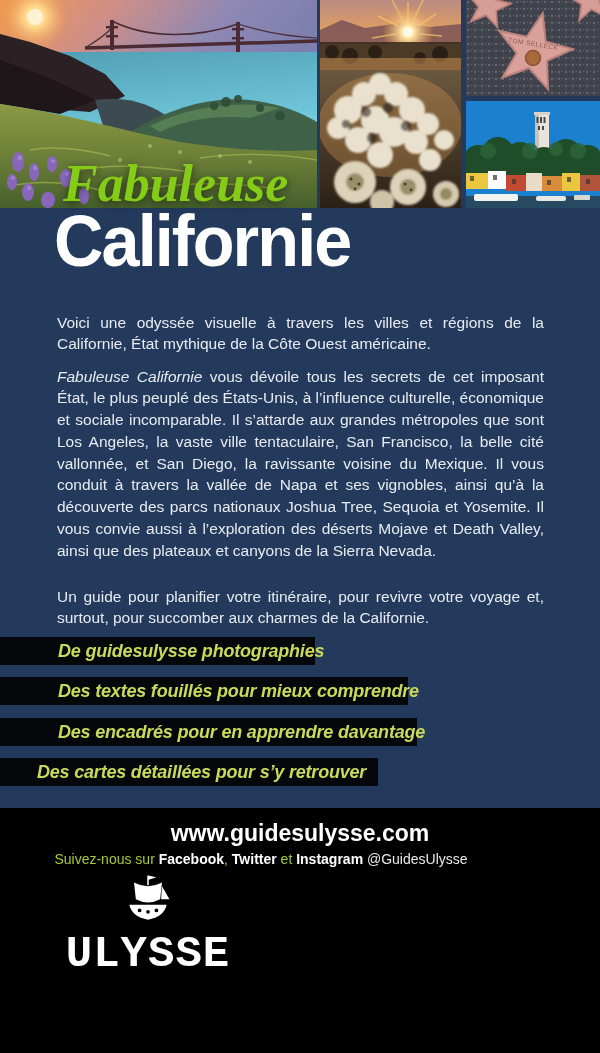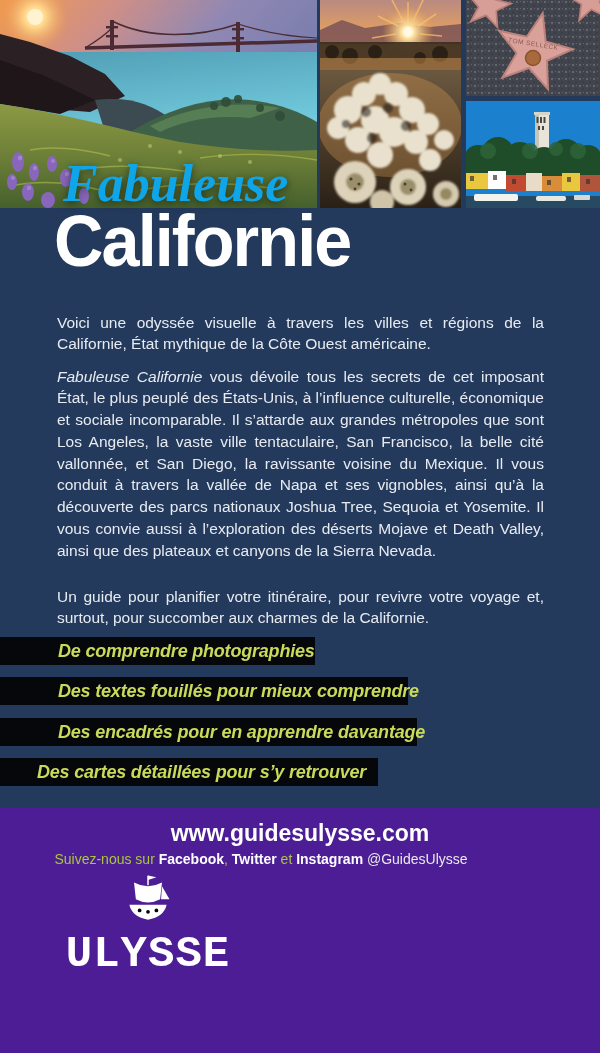--- a/index.html
+++ b/index.html
@@ -1,39 +1,39 @@
 <!DOCTYPE html>
 <html><head>
 <meta charset="utf-8">
 <style>
   html,body{margin:0;padding:0;background:#111;}
   .page{position:relative;width:600px;height:1053px;background:#233a5c;overflow:hidden;
         font-family:"Liberation Sans",sans-serif;}
   .photo{position:absolute;overflow:hidden;}
   .photo svg{display:block;}
 
-  .title-script{position:absolute;left:63px;top:158px;color:#0ea5e9;
+  .title-script{position:absolute;left:63px;top:158px;color:#84cc16;
     font-family:"Liberation Serif",serif;font-style:italic;font-weight:bold;
     font-size:52px;line-height:52px;text-shadow:0 2px 8px rgba(0,0,0,.55);}
   .title-main{position:absolute;left:54px;top:204px;color:#fff;
     font-weight:bold;font-size:72px;line-height:74px;letter-spacing:-2px;
     transform:scaleX(.95);transform-origin:left top;}
 
   .para{position:absolute;left:57px;width:487px;color:#e8ebf1;
     font-size:15.5px;line-height:21.8px;text-align:justify;}
   .para .lead{font-style:italic;}
   #p1{top:296px;}
   #p2{top:350px;}
   #p3{top:570px;}
 
   .bar{position:absolute;left:0;height:28px;background:#06070a;
     color:#c9da5a;font-style:italic;font-weight:bold;font-size:18px;line-height:28px;
     padding-left:58px;box-sizing:border-box;white-space:nowrap;letter-spacing:-.2px;}
 
-  .footer{position:absolute;left:0;top:808px;width:600px;height:245px;background:#4c1d95;}
+  .footer{position:absolute;left:0;top:808px;width:600px;height:245px;background:#000000;}
   .website{position:absolute;left:0;top:12px;width:600px;text-align:center;
     color:#fff;font-weight:bold;font-size:23px;line-height:26px;}
   .social{position:absolute;left:0;top:42px;width:522px;text-align:center;
     font-size:14px;line-height:18px;color:#a9c63c;}
   .social .net{color:#fff;font-weight:bold;}
   .social .handle{color:#e9e9e9;font-weight:normal;}
 
   .logo{position:absolute;left:28px;top:66px;width:240px;text-align:center;}
   .logo svg{display:block;margin:0 auto;}
   .logo-word{color:#fff;font-family:Liberation Mono, monospace;font-weight:bold;
@@ -318,21 +318,21 @@
     </svg>
   </div>
 
   <div class="title-script">Fabuleuse</div>
   <div class="title-main">Californie</div>
 
   <p class="para" id="p1">Voici une odyssée visuelle à travers les villes et régions de la Californie, État mythique de la Côte Ouest américaine.</p>
   <p class="para" id="p2"><span class="lead">Fabuleuse Californie</span><span> vous dévoile tous les secrets de cet imposant État, le plus peuplé des États-Unis, à l’influence culturelle, économique et sociale incomparable. Il s’attarde aux grandes métropoles que sont Los Angeles, la vaste ville tentaculaire, San Francisco, la belle cité vallonnée, et San Diego, la ravissante voisine du Mexique. Il vous conduit à travers la vallée de Napa et ses vignobles, ainsi qu’à la découverte des parcs nationaux Joshua Tree, Sequoia et Yosemite. Il vous convie aussi à l’exploration des déserts Mojave et Death Valley, ainsi que des plateaux et canyons de la Sierra Nevada.</span></p>
   <p class="para" id="p3">Un guide pour planifier votre itinéraire, pour revivre votre voyage et, surtout, pour succomber aux charmes de la Californie.</p>
 
-  <div class="bar" style="top:637px;width:315px;">De comprendre photographies</div>
+  <div class="bar" style="top:637px;width:315px;">De guidesulysse photographies</div>
   <div class="bar" style="top:718px;width:417px;">Des encadrés pour en apprendre davantage</div>
   <div class="bar" style="top:677px;width:408px;">Des textes fouillés pour mieux comprendre</div>
   <div class="bar" style="top:758px;width:378px;padding-left:37px;">Des cartes détaillées pour s’y retrouver</div>
 
   <div class="footer">
     <div class="website">www.guidesulysse.com</div>
     <div class="social"><span>Suivez-nous sur </span><span class="net">Facebook</span><span>, </span><span class="net">Twitter</span><span> et </span><span class="net">Instagram</span><span class="handle"> @GuidesUlysse</span></div>
 
     <div class="logo">
       <svg width="46" height="56" viewBox="0 0 48 60">

